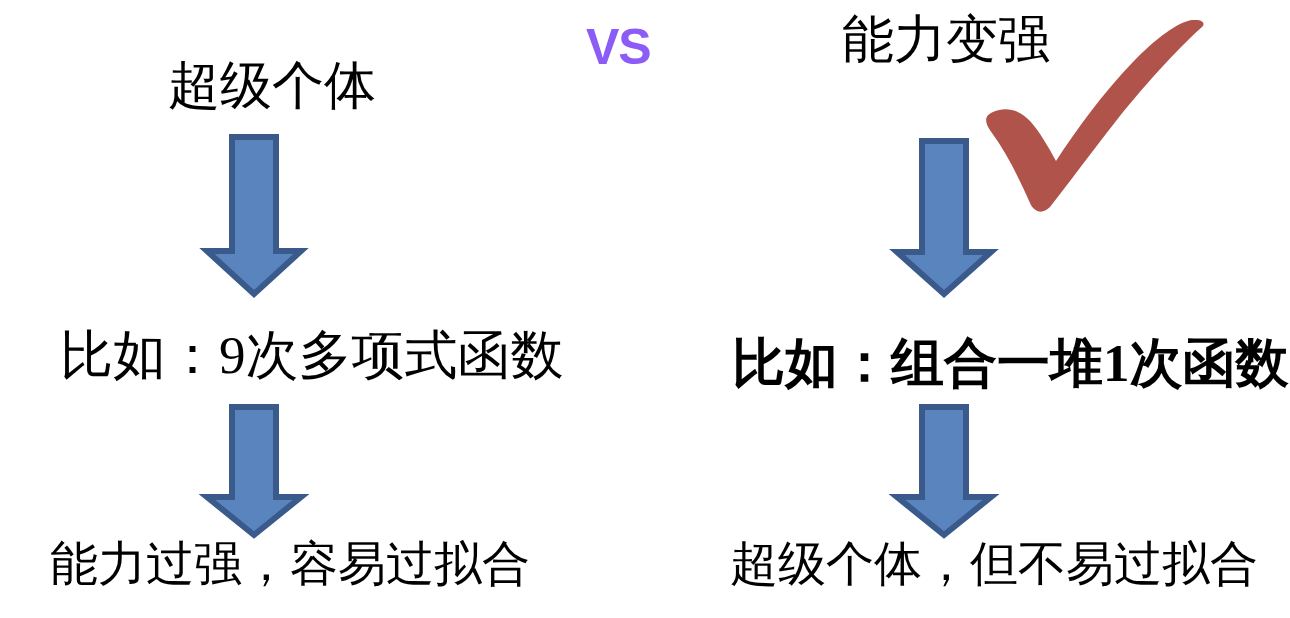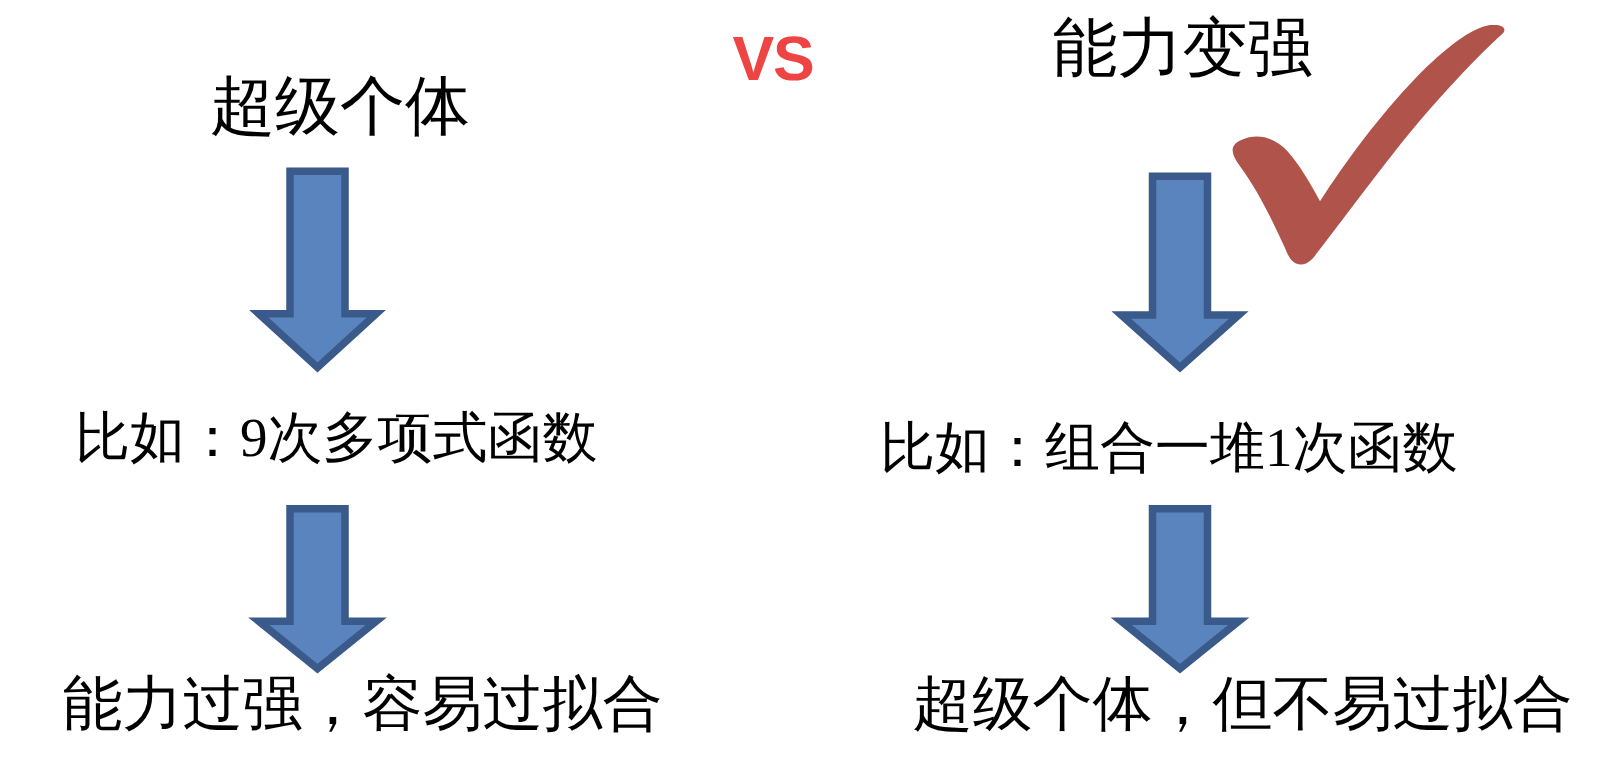--- a/index.html
+++ b/index.html
@@ -30,27 +30,27 @@
 
   .col-title {
     font-size: 52px;
   }
 
   .vs-label {
     position: absolute;
     font-family: "Liberation Sans", "DejaVu Sans", sans-serif;
     font-weight: bold;
     font-size: 50px;
-    color: #ef4444;
+    color: #8b5cf6;
     letter-spacing: -1px;
     white-space: nowrap;
   }
 
   .mid-line {
-    font-size: 44px;
+    font-size: 53px;
   }
 
   .bottom-line {
     font-size: 48px;
   }
 
   
   .arrow {
     position: absolute;
   }
@@ -121,21 +121,21 @@
   </div>
 
   <div class="arrow" style="left:894px; top:138px; width:100px; height:159px;">
     <svg viewBox="0 0 100 159" xmlns="http://www.w3.org/2000/svg" preserveAspectRatio="none">
       <polygon points="28,3 72,3 72,114 97,114 50,156 3,114 28,114" fill="#5A84BD" stroke="#3A5A8C" stroke-width="6" stroke-linejoin="miter"></polygon>
     </svg>
   </div>
 
   <div class="txt mid-line" style="left:60px; top:329px;">比如：9次多项式函数</div>
 
-  <div class="txt mid-line" style="left:704px; top:337px;">比如：组合一堆1次函数</div>
+  <div class="txt mid-line" style="left:732px; top:337px;font-weight:bold;">比如：组合一堆1次函数</div>
 
   <div class="arrow" style="left:204px; top:404px; width:100px; height:134px;">
     <svg viewBox="0 0 100 134" xmlns="http://www.w3.org/2000/svg" preserveAspectRatio="none">
       <polygon points="28,3 72,3 72,93 97,93 50,131 3,93 28,93" fill="#5A84BD" stroke="#3A5A8C" stroke-width="6" stroke-linejoin="miter"></polygon>
     </svg>
   </div>
 
   <div class="arrow" style="left:894px; top:404px; width:100px; height:134px;">
     <svg viewBox="0 0 100 134" xmlns="http://www.w3.org/2000/svg" preserveAspectRatio="none">
       <polygon points="28,3 72,3 72,93 97,93 50,131 3,93 28,93" fill="#5A84BD" stroke="#3A5A8C" stroke-width="6" stroke-linejoin="miter"></polygon>

